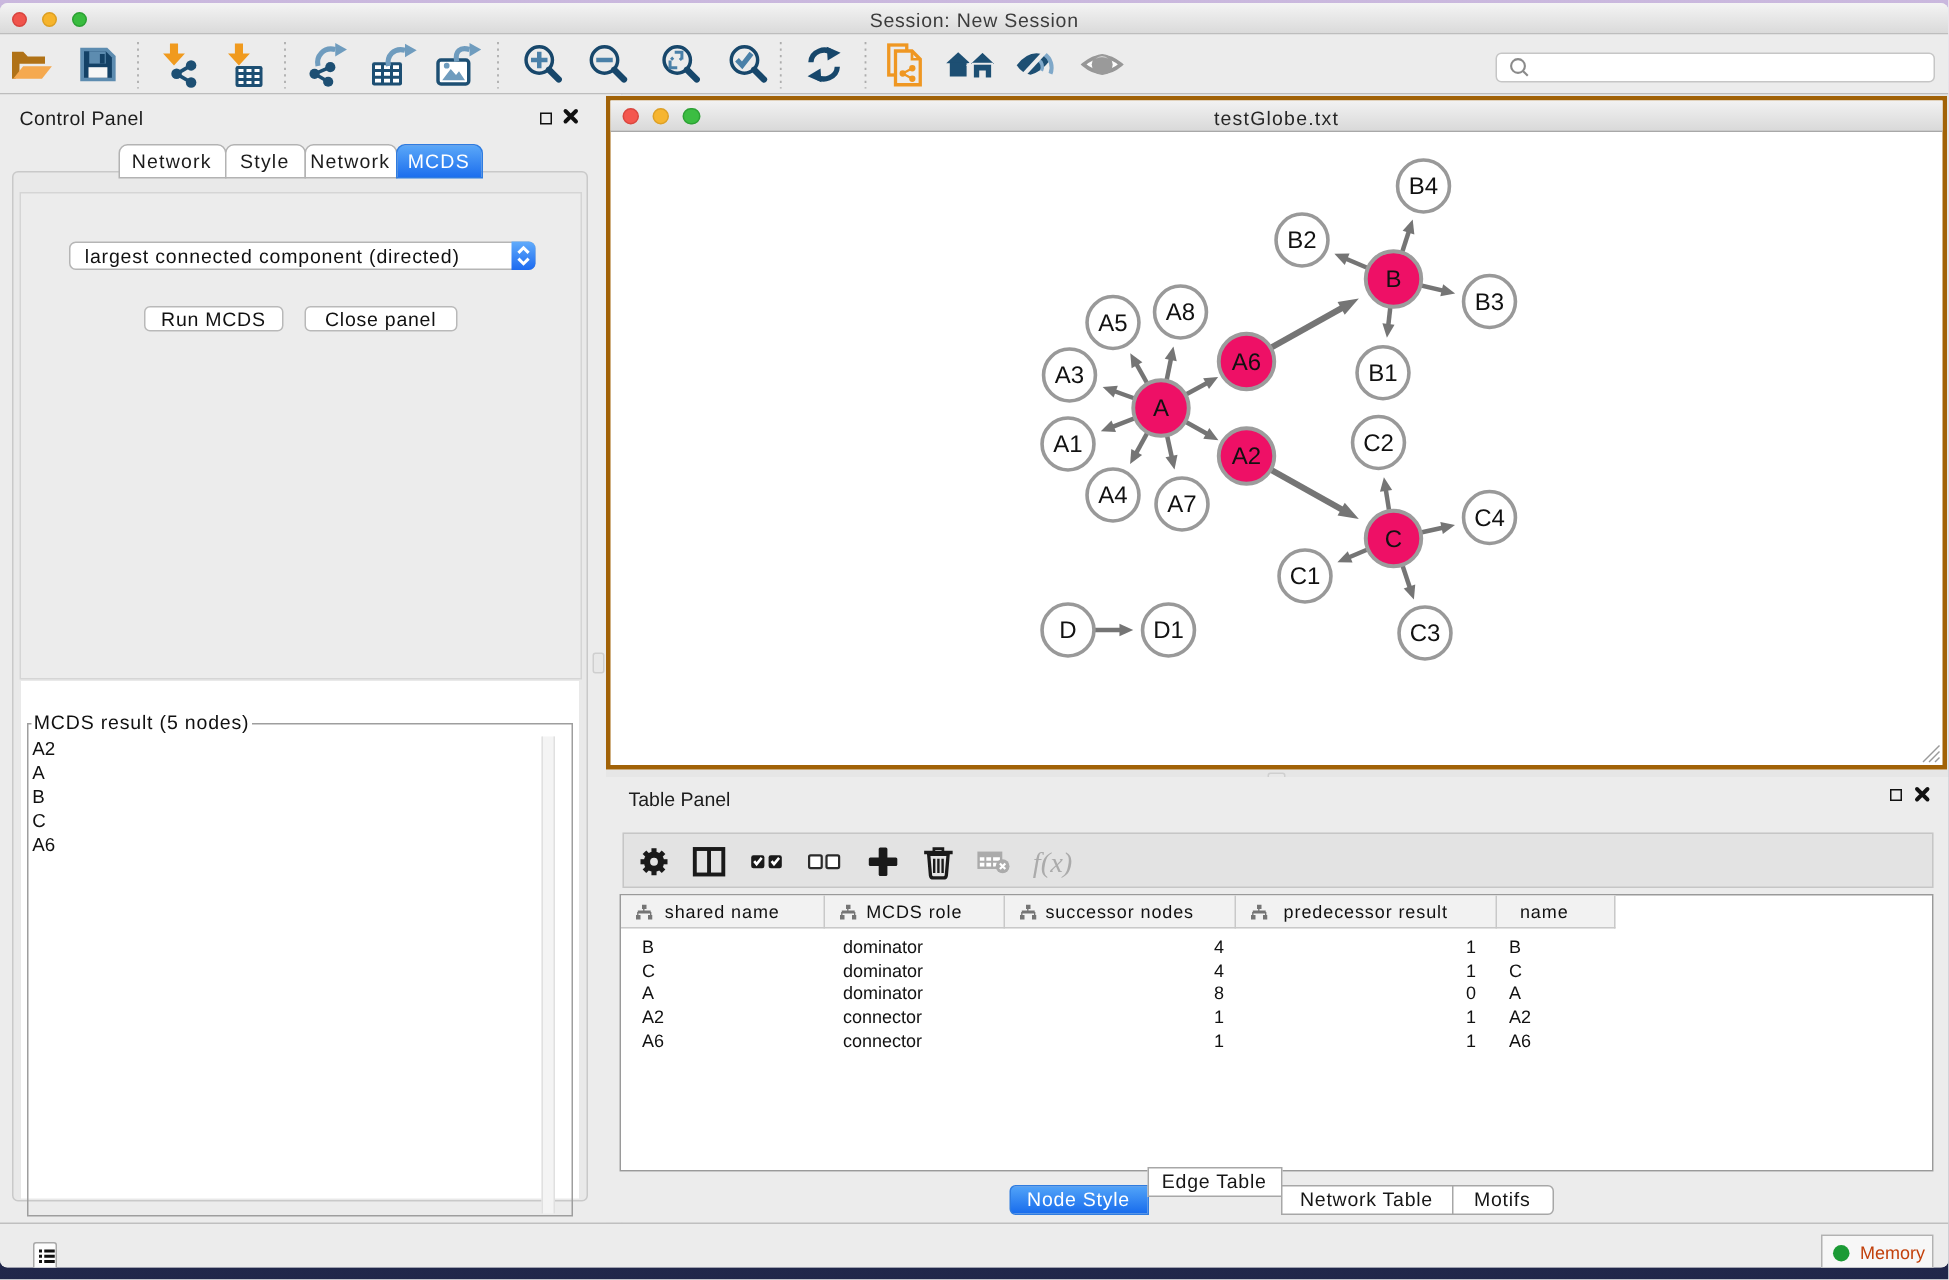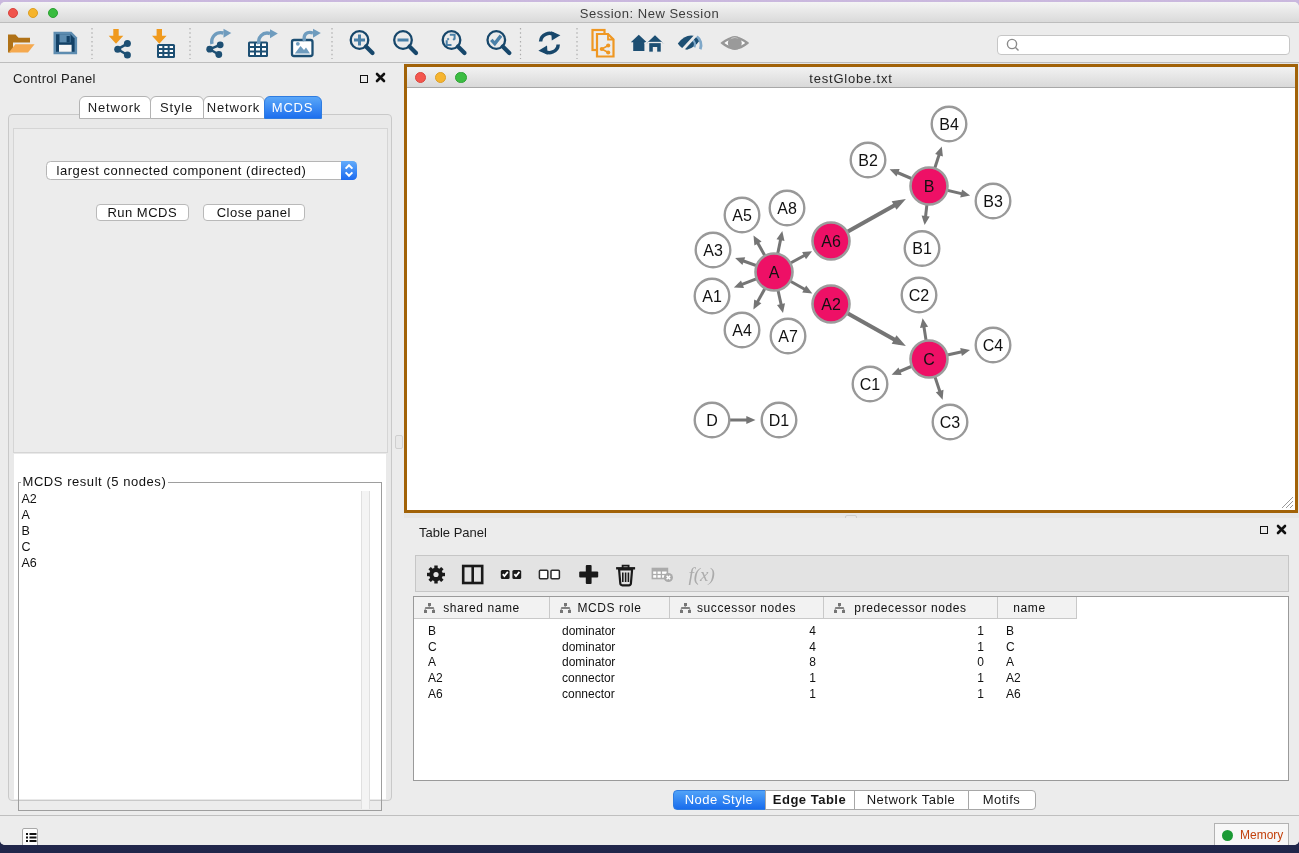--- a/index.html
+++ b/index.html
@@ -459,21 +459,21 @@
             <span style="position:absolute;left:10px;top:0;">
               <svg width="11" height="11" viewBox="0 0 11 11" style="position:absolute;top:6px;">
                 <g fill="#757575">
                   <rect x="4" y="0" width="3" height="3"></rect>
                   <rect x="0" y="7" width="3" height="3"></rect>
                   <rect x="8" y="7" width="3" height="3"></rect>
                   <path d="M5.2,3 v2 M1.2,7 v-1.5 h8.6 V7 M5.5,4.5 h-4.3 M5.5,4.5 h4.3" stroke="#757575" stroke-width="0.9" fill="none"></path>
                 </g>
               </svg>
             </span>
-            <div class="th-label">predecessor nodes</div>
+            <div class="th-label">predecessor result</div>
           </div>
 <div class="th-cell" style="left:584px;width:79px;">
             <div class="th-label" style="padding-right:15px;">name</div>
           </div>
 <div class="trow" style="left:14px;top:26.0px;">B</div>
           <div class="trow" style="left:148px;top:26.0px;">dominator</div>
           <div class="trow" style="left:300px;top:26.0px;width:102px;text-align:right;">4</div>
           <div class="trow" style="left:470px;top:26.0px;width:100px;text-align:right;">1</div>
           <div class="trow" style="left:592px;top:26.0px;">B</div>
 <div class="trow" style="left:14px;top:41.7px;">C</div>
@@ -492,21 +492,21 @@
           <div class="trow" style="left:470px;top:73.1px;width:100px;text-align:right;">1</div>
           <div class="trow" style="left:592px;top:73.1px;">A2</div>
 <div class="trow" style="left:14px;top:88.8px;">A6</div>
           <div class="trow" style="left:148px;top:88.8px;">connector</div>
           <div class="trow" style="left:300px;top:88.8px;width:102px;text-align:right;">1</div>
           <div class="trow" style="left:470px;top:88.8px;width:100px;text-align:right;">1</div>
           <div class="trow" style="left:592px;top:88.8px;">A6</div>
 
       </div>
       <div class="btab sel" style="left:268.5px; top:272px; width:93px; border-radius:4px 0 0 4px;">Node Style</div>
-      <div class="btab" style="left:360.5px; top:272px; width:90px;font-weight:bold;">Edge Table</div>
+      <div class="btab" style="left:360.5px; top:260px; width:90px;">Edge Table</div>
       <div class="btab" style="left:449.5px; top:272px; width:115px;">Network Table</div>
       <div class="btab" style="left:563.5px; top:272px; width:68px; border-radius:0 4px 4px 0;">Motifs</div>
     </div>
   </div>
   <div class="statusbar">
     <div class="listbtn">
         <svg width="14" height="17" viewBox="0 0 14 17" style="position:absolute;left:0.5px;top:0;">
           <g fill="#111">
             <rect x="2" y="4" width="2" height="2"></rect>
             <rect x="5.5" y="4" width="7" height="2"></rect>

